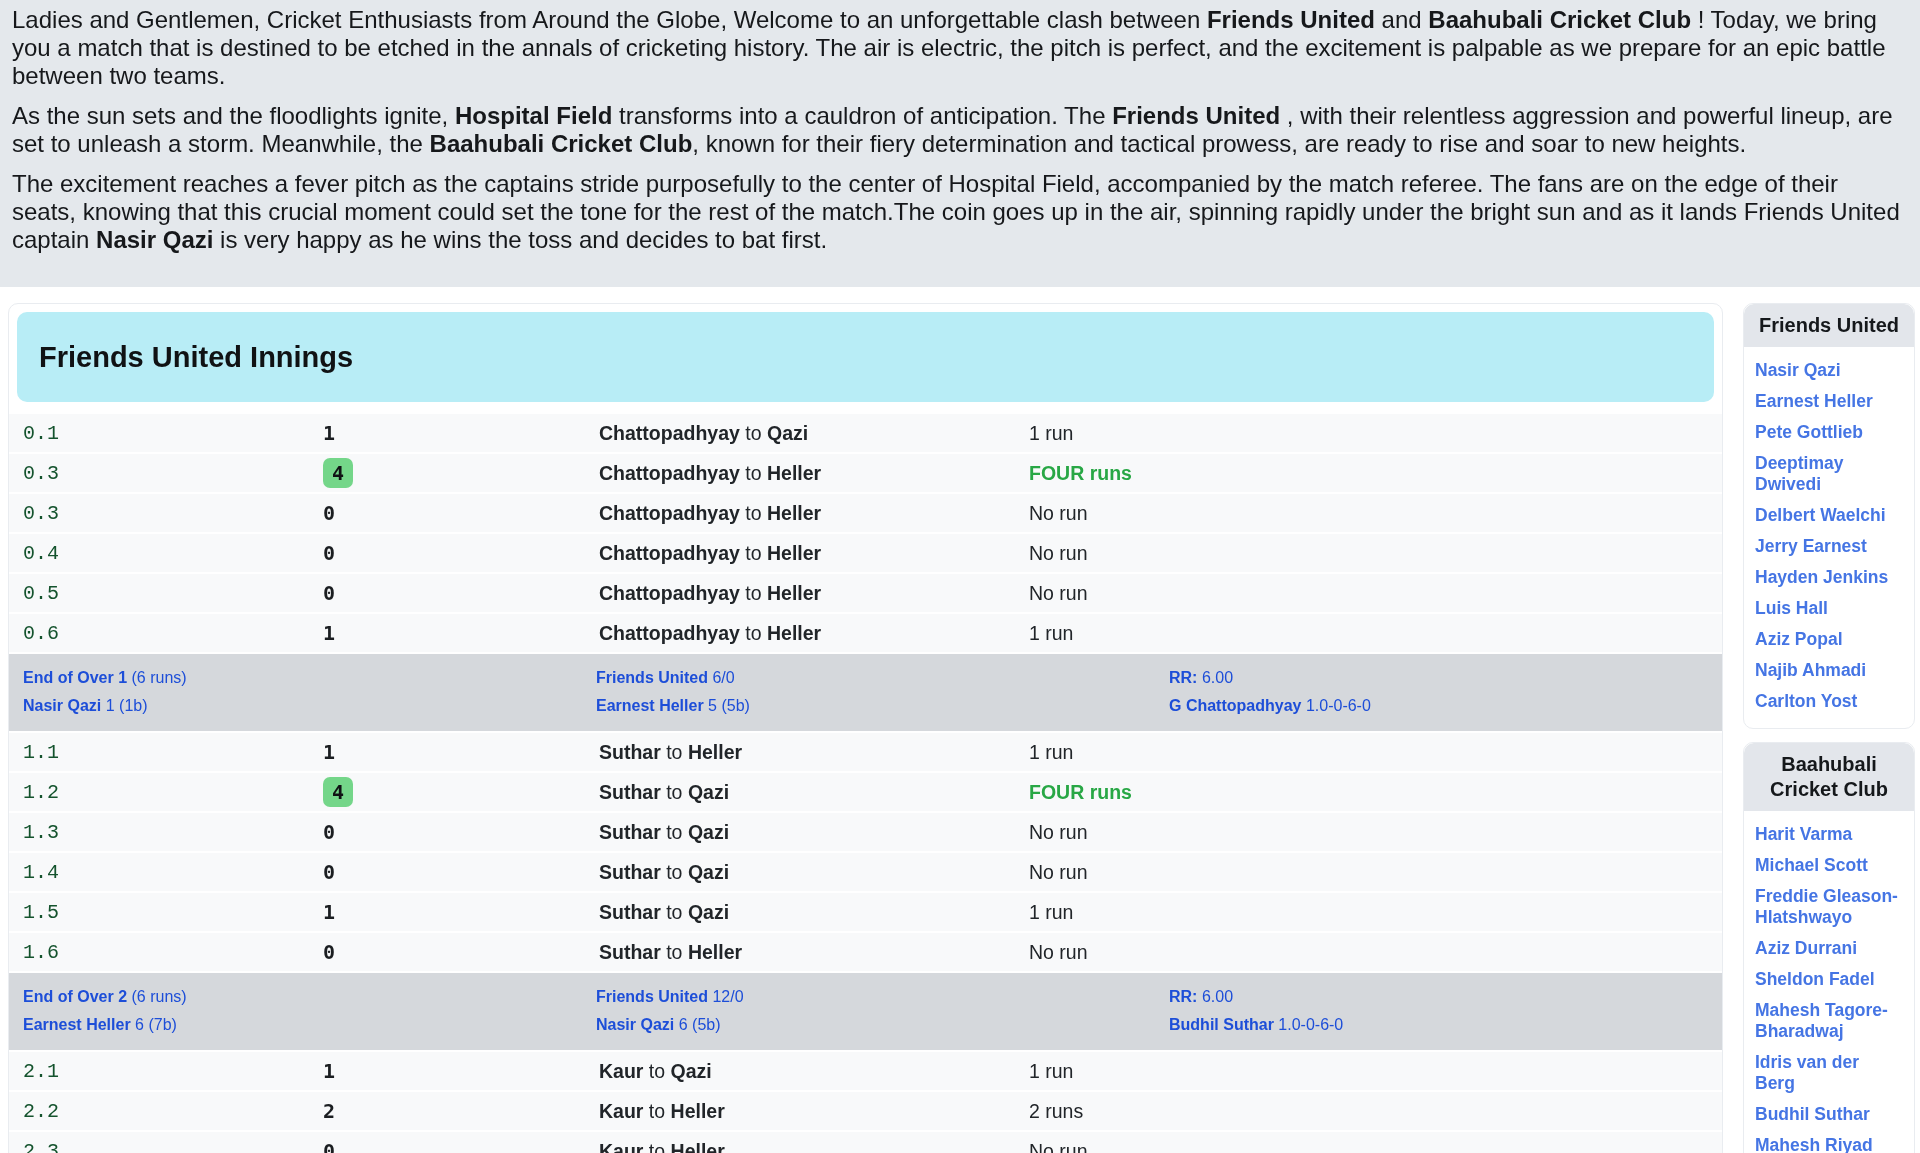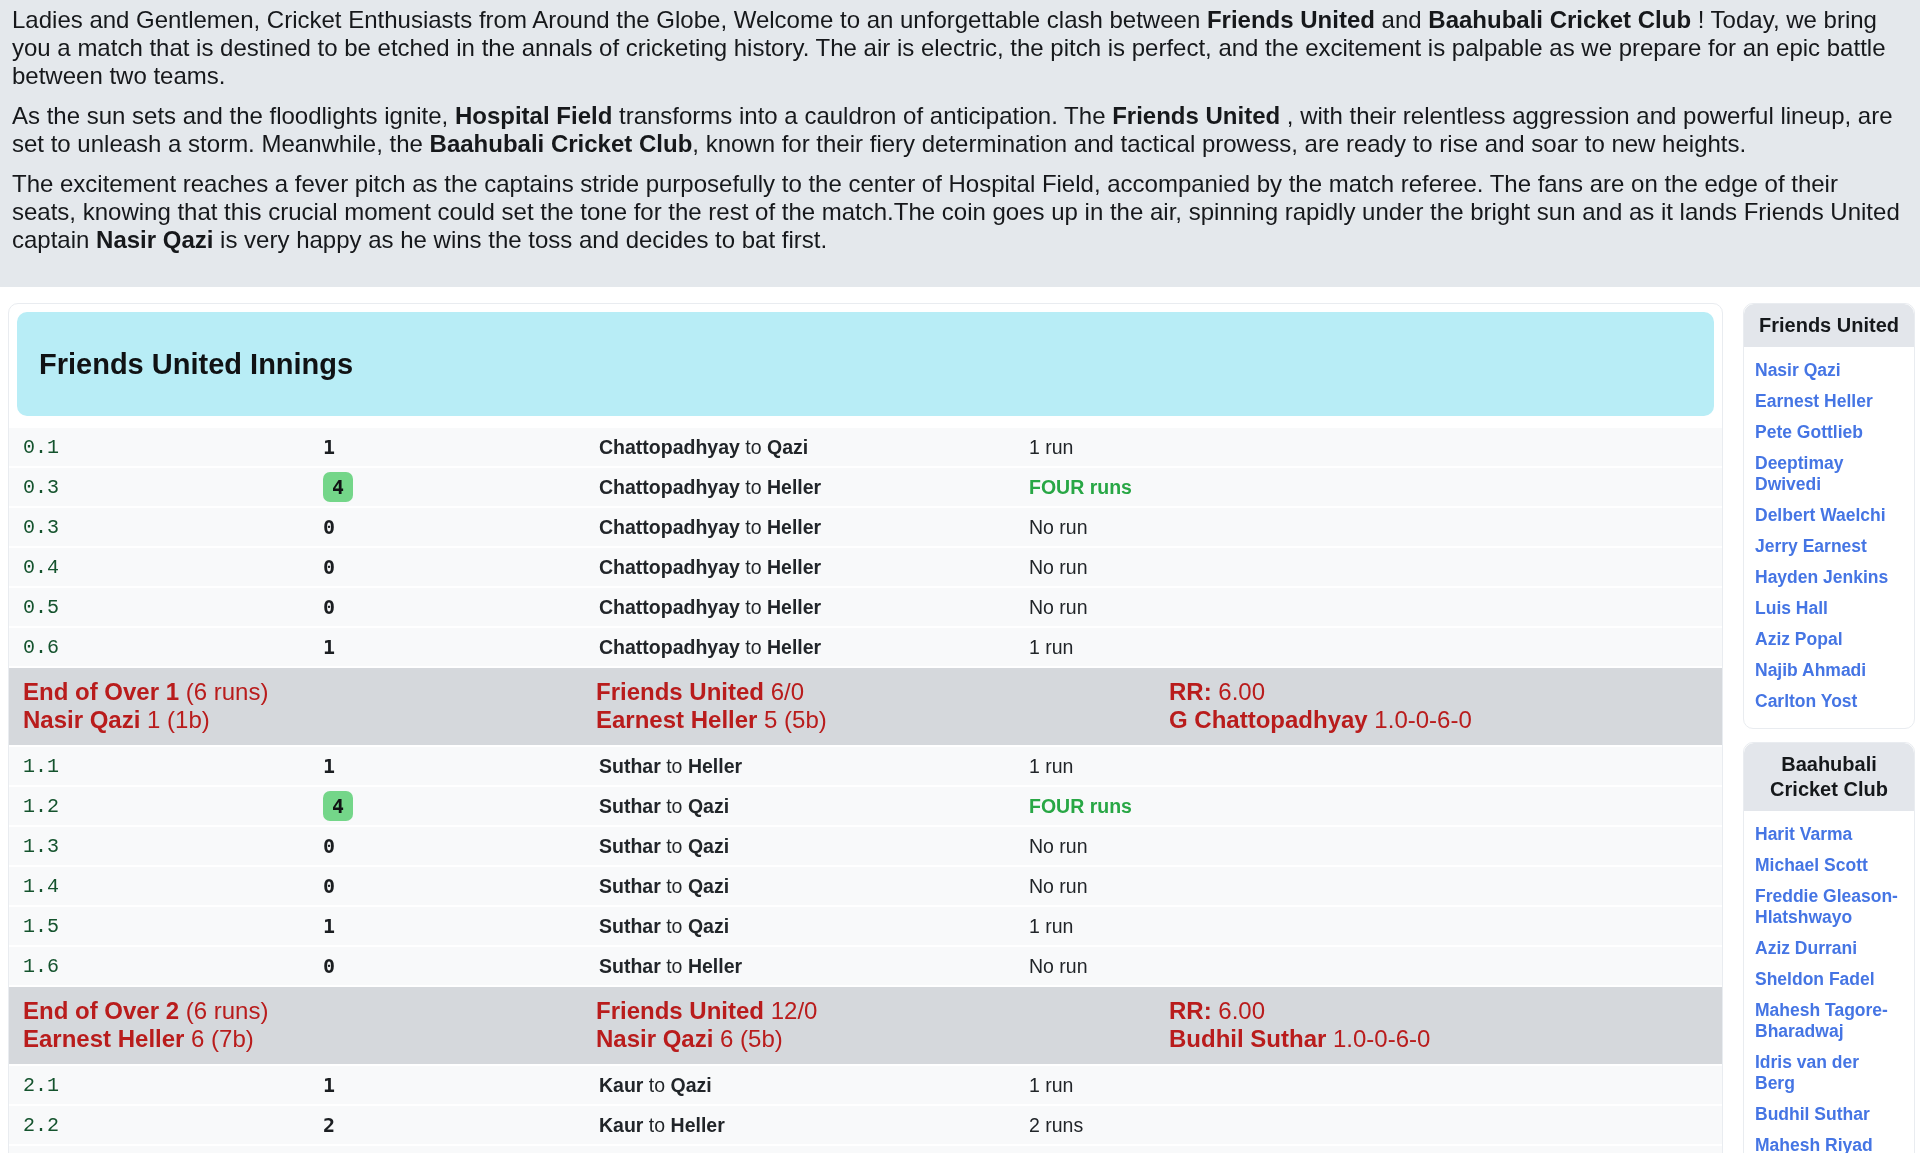--- a/index.html
+++ b/index.html
@@ -31,21 +31,21 @@
     flex:1 1 auto;
     box-sizing:border-box;
     height:886px;
     background:#ffffff;
     border:1px solid #e9ecf0;
     border-radius:10px;
     overflow:hidden;
   }
   .innings-header{
     margin:8px;
-    height:104px;
+    height:90px;
     background:#b8edf6;
     border-radius:10px;
     display:flex;align-items:center;
     padding-left:22px;
     box-sizing:border-box;
   }
   .innings-title{font-size:29px;font-weight:700;color:#101214;}
   .feed{margin-top:12px;}
   
   .ball-row{
@@ -78,21 +78,21 @@
   .result{font-size:19.5px;color:#212529;}
   .result.hl{color:#28a745;font-weight:700;}
   
   .over-row{
     display:grid;
     grid-template-columns:573px 573px auto;
     background:#d5d8dc;
     padding:10px 0 11px 0;
     border-bottom:2px solid #ffffff;
   }
-  .over-row .ocell{padding-left:14px;font-size:24px;line-height:28px;color:#b91c1c;}
+  .over-row .ocell{padding-left:14px;font-size:16px;line-height:28px;color:#1d4ed8;}
   .over-row b{font-weight:700;}
   
   .sidebar{
     width:172px;flex:0 0 172px;
     display:flex;flex-direction:column;gap:13px;
   }
   .team-card{
     background:#ffffff;
     border:1px solid #e9ecf0;
     border-radius:10px;

